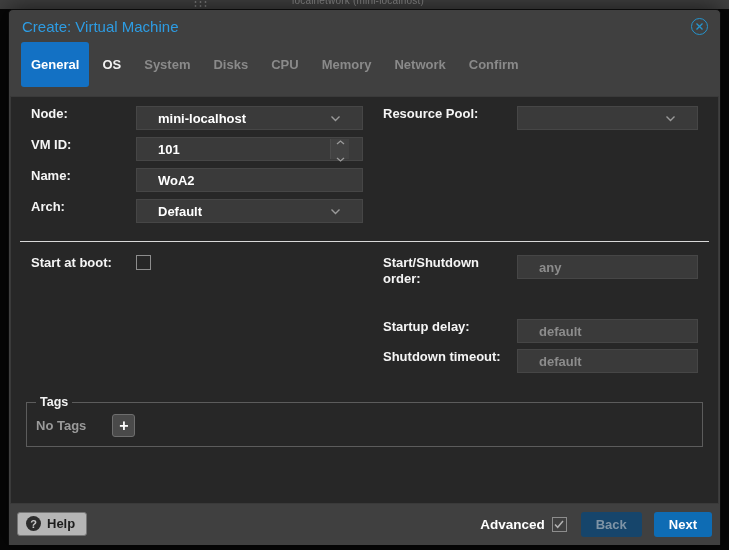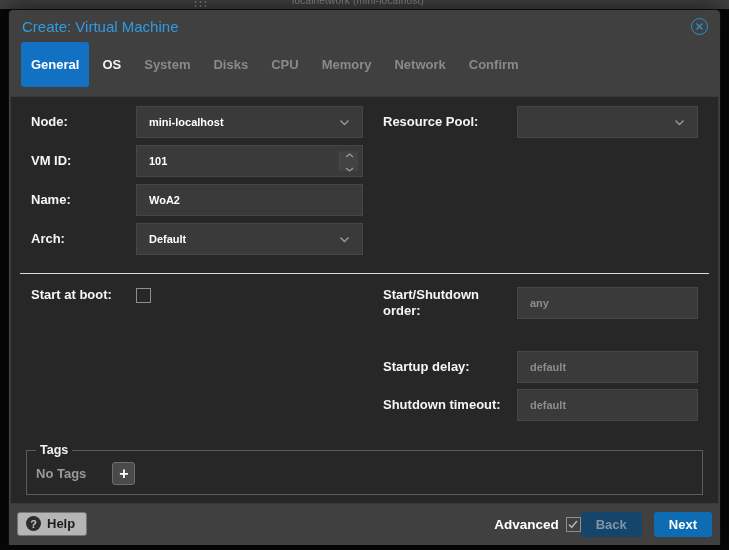--- a/index.html
+++ b/index.html
@@ -35,28 +35,28 @@
   .tab.active { background:#1371c4; color:#ffffff; }
   .tab.enabled { color:#f2f2f2; }
 
   
   .panel { flex:1; margin:0 1px; background:#272727; border:1px solid #3a3a3a;
            padding:9px 20px 0 20px; overflow:hidden; }
   .cols { display:flex; }
   .col-left  { width:332px; margin-right:20px; flex:none; }
   .col-right { flex:1; }
 
-  .frow { display:flex; align-items:center; margin-bottom:7px; }
+  .frow { display:flex; margin-bottom:7px; }
   .frow.top-align { align-items:flex-start; }
   .flabel { width:105px; flex:none; font-size:13px; font-weight:600; color:#f5f5f5;
             line-height:16px; }
   .col-right .flabel { width:134px; padding-right:6px; }
 
-  .field { flex:1; height:32px; background:#3a3a3a; border:1px solid #464646;
-           display:flex; align-items:center; padding:0 12px; font-size:11px;
+  .field { flex:1; height:24px; background:#3a3a3a; border:1px solid #464646;
+           display:flex; align-items:center; padding:0 21px; font-size:13px;
            font-weight:600; color:#ffffff; }
   .field .ph { color:#8c8c8c; font-weight:600; }
   .chev { margin-left:auto; display:flex; flex:none; }
   .spin-zone { margin-left:auto; margin-right:-8px; width:19px; height:20px;
                background:#424242; border-left:1px solid #4c4c4c; display:flex;
                flex-direction:column; align-items:center; justify-content:center; gap:2px; }
 
   .checkbox { width:15px; height:15px; border:1px solid #8d8d8d; background:transparent;
               display:flex; align-items:center; justify-content:center; flex:none; }
 
@@ -79,21 +79,21 @@
   .help-btn { display:flex; align-items:center; gap:6px; background:#b5b5b5;
               border:1px solid #767676; border-radius:3px; padding:3px 11px 4px 8px;
               color:#1d1d1d; font-size:13px; font-weight:600; cursor:pointer; }
   .help-q { width:15px; height:15px; border-radius:50%; background:#2c2c2c; color:#c9c9c9;
             font-size:11px; font-weight:bold; display:flex; align-items:center;
             justify-content:center; }
   .adv-group { margin-left:auto; display:flex; align-items:flex-start; gap:7px; }
   .adv-label { color:#ffffff; font-size:13.5px; font-weight:600; }
   .btn { height:25px; border:none; border-radius:3px; font-size:13px; font-weight:600;
          padding:0 15px; cursor:pointer; font-family:inherit; }
-  .btn-back { background:#16456b; color:#7f94a6; }
+  .btn-back { background:#16456b; color:#7f94a6; margin-left:14px; }
   .btn-next { background:#0e6cb4; color:#ffffff; margin-left:12px; }
 </style>
 </head>
 <body>
 
 <div class="bg-strip">
   <div class="bg-strip-inner">
     <span class="bg-grid-icon"></span>
     <span class="bg-node-text">localnetwork (mini-localhost)</span>
   </div>

